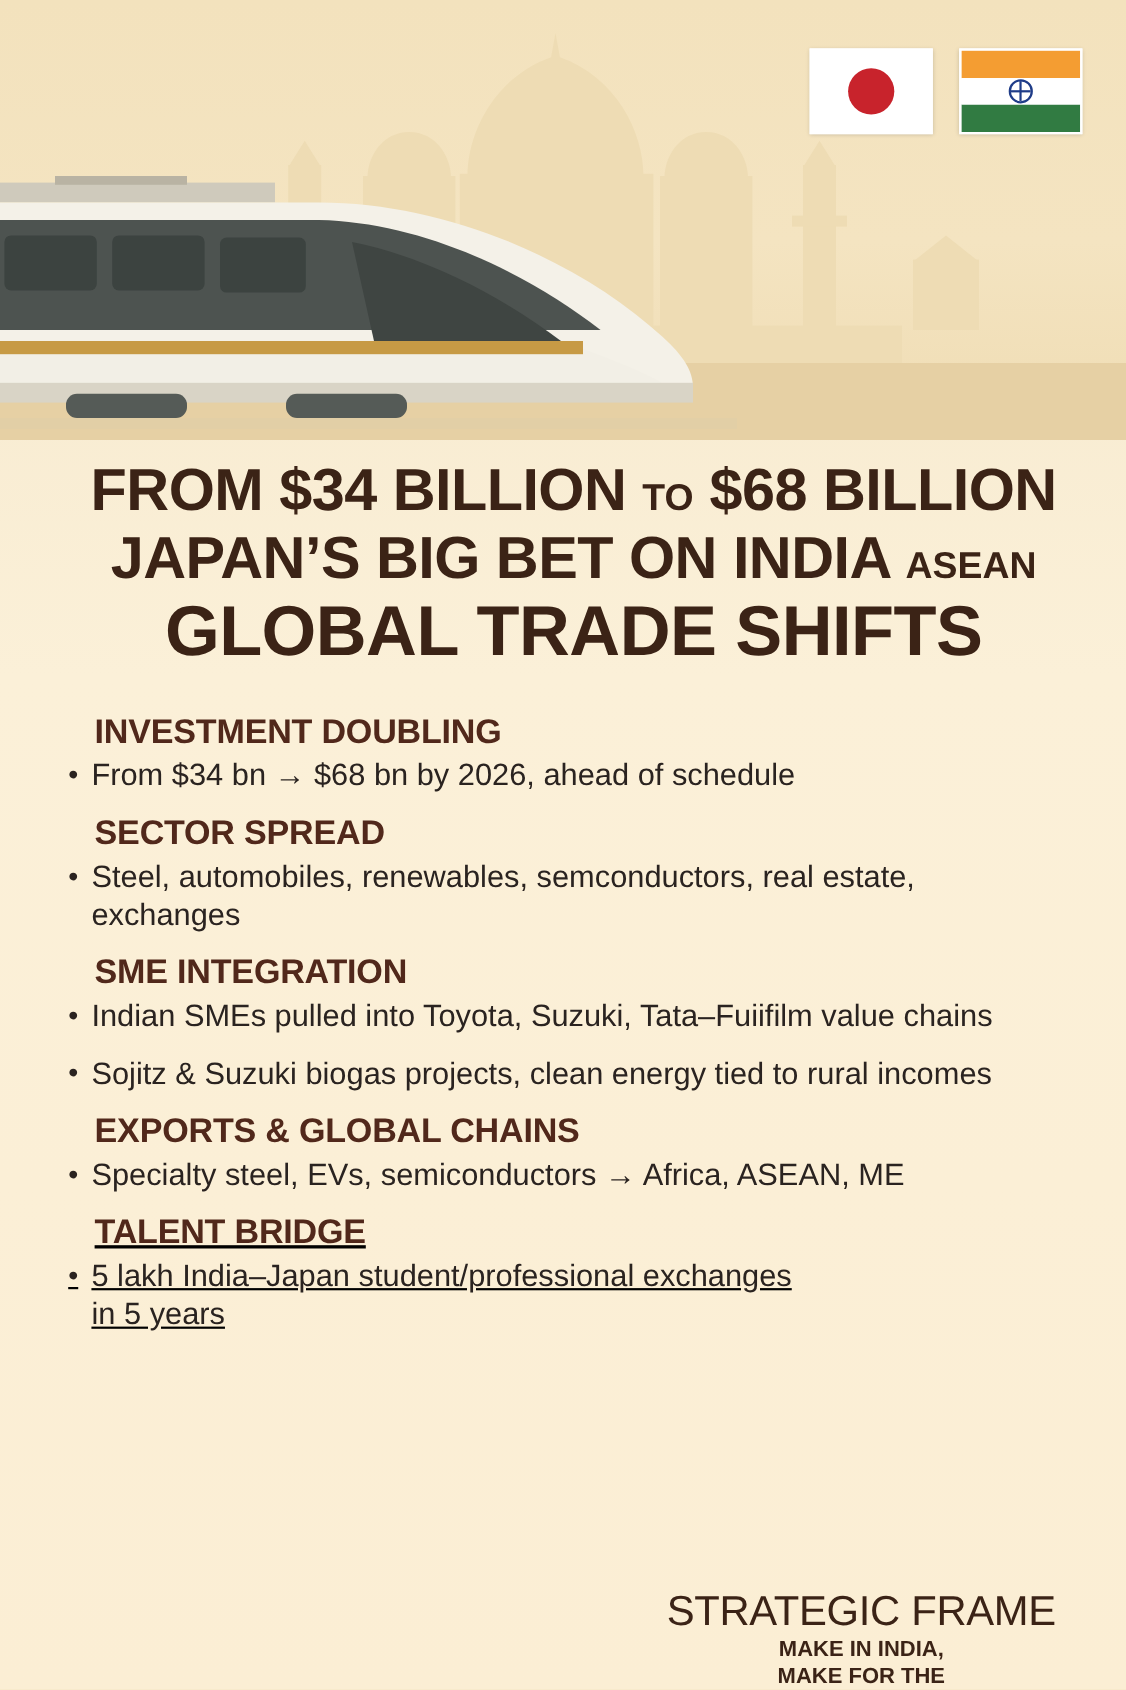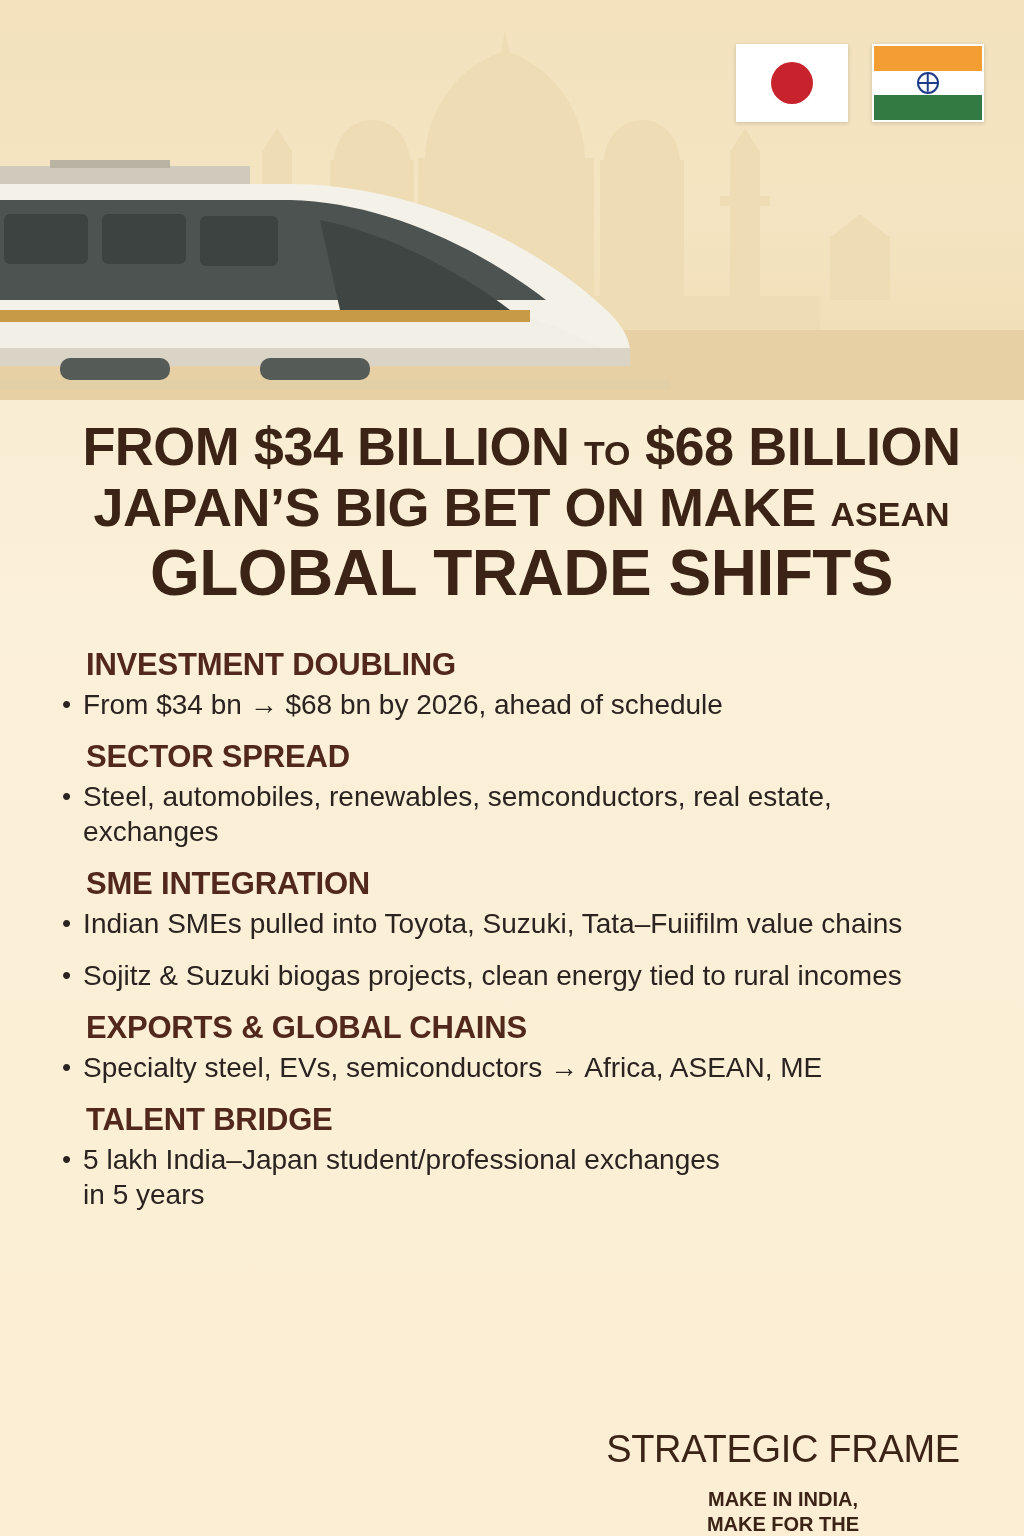--- a/index.html
+++ b/index.html
@@ -100,21 +100,20 @@
   .bullet-text { flex: 1 1 auto; }
 
   
   .frame {
     position: absolute; right: 46px; bottom: 0; width: 390px;
     text-align: center; color: #3b2316;
   }
   .frame-title {
     font-size: 38px; letter-spacing: -0.3px;
     font-family: "Liberation Sans", sans-serif;
-    margin-bottom: 16px;
   }
   .frame-sub {
     font-size: 20px; font-weight: bold; line-height: 1.22;
     color: #3b2316;
   }
 </style>
 </head>
 <body>
 
 <div id="page">
@@ -190,21 +189,21 @@
 
       <rect x="0" y="220" width="680" height="10" fill="#e2cfa6"></rect>
     </svg>
   </div>
 
   <div class="titles">
     <div class="title-line t1">
       <span>FROM $34 BILLION </span><span class="small-word">TO</span><span> $68 BILLION</span>
     </div>
     <div class="title-line t2">
-      <span>JAPAN’S BIG BET ON MAKE </span><span class="small-word">ASEAN</span>
+      <span>JAPAN’S BIG BET ON INDIA </span><span class="small-word">ASEAN</span>
     </div>
     <div class="title-line t3">GLOBAL TRADE SHIFTS</div>
   </div>
 
   <div class="content">
 
     <div class="block">
       <div class="block-head">INVESTMENT DOUBLING</div>
       <div class="bullet-row">
         <span class="dot">•</span>
@@ -236,21 +235,21 @@
     </div>
 
     <div class="block">
       <div class="block-head">EXPORTS &amp; GLOBAL CHAINS</div>
       <div class="bullet-row">
         <span class="dot">•</span>
         <span class="bullet-text">Specialty steel, EVs, semiconductors → Africa, ASEAN, ME</span>
       </div>
     </div>
 
-    <div class="block" style="width:660px;">
+    <div class="block" style="width:660px;text-decoration:underline;">
       <div class="block-head">TALENT BRIDGE</div>
       <div class="bullet-row">
         <span class="dot">•</span>
         <span class="bullet-text">5 lakh India–Japan student/professional exchanges in 5 years</span>
       </div>
     </div>
 
   </div>
 
   <div class="frame">

